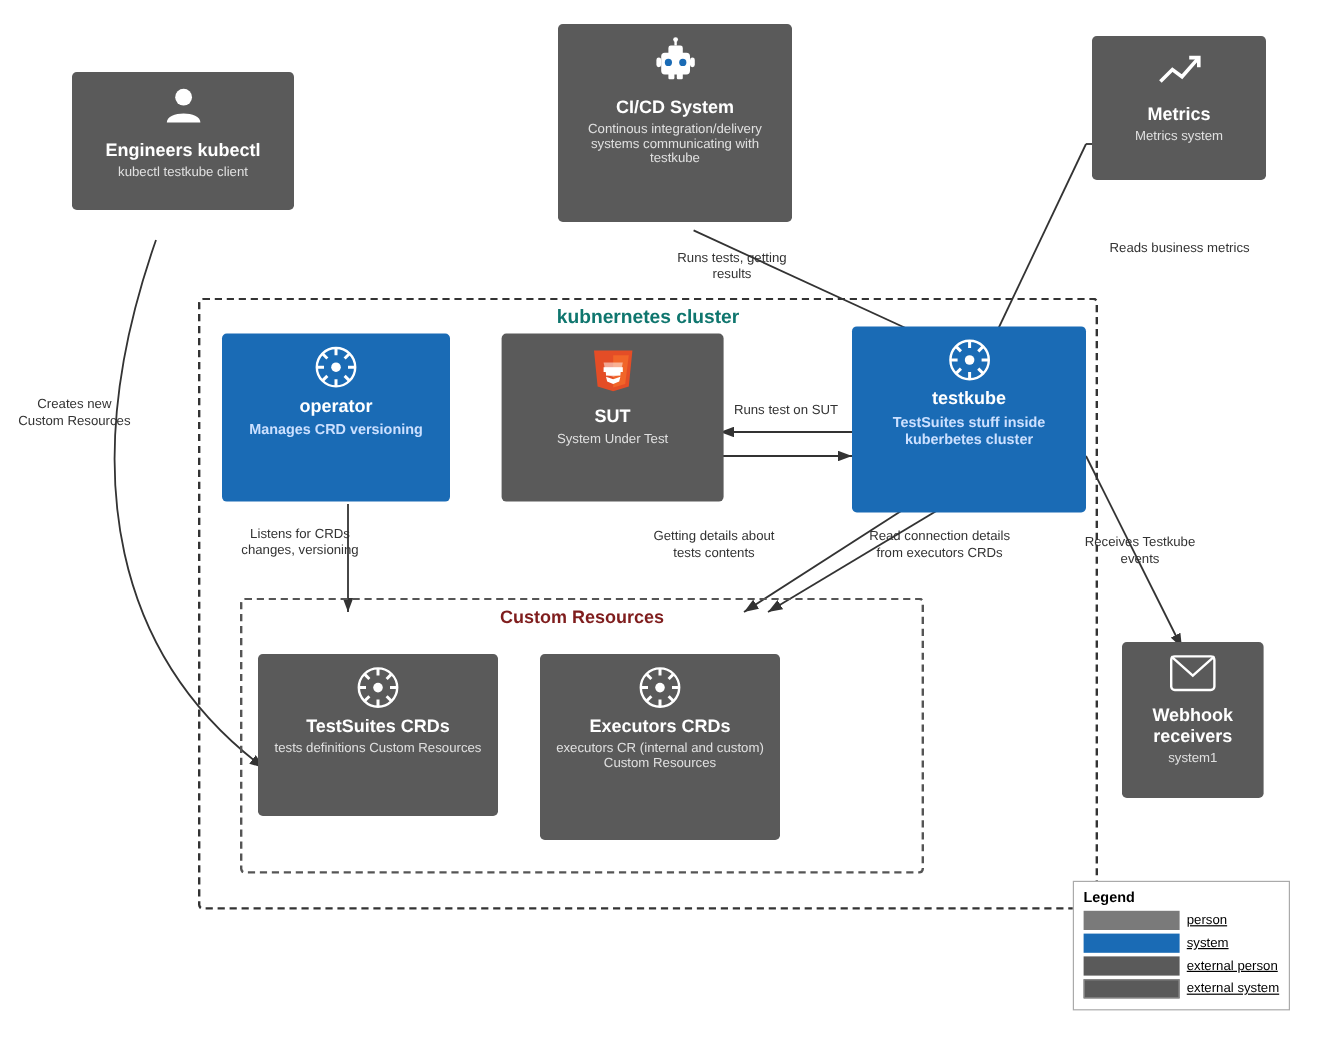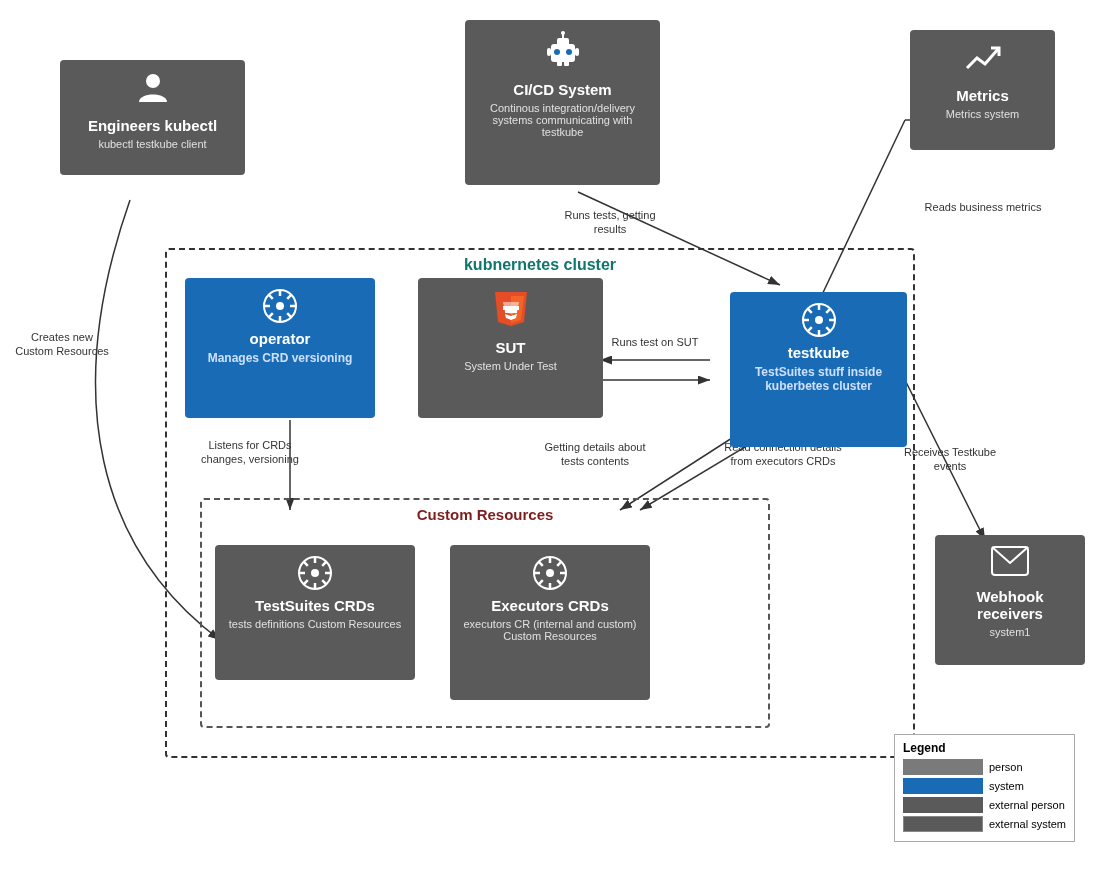--- a/index.html
+++ b/index.html
@@ -132,20 +132,21 @@
       font-weight: bold;
       font-size: 12px;
       margin-bottom: 4px;
     }
 
     .legend-item {
       display: flex;
       align-items: center;
       margin-bottom: 3px;
       font-size: 11px;
+      text-decoration: underline;
     }
 
     .legend-color {
       width: 80px;
       height: 16px;
       margin-right: 6px;
     }
 
     
     .k8s-icon {
@@ -303,21 +304,21 @@
         <rect x="12" y="18" width="16" height="4" fill="white"></rect>
         <polygon points="14,24 12,14 28,14 26,24 20,26" fill="white" opacity="0.5"></polygon>
         <rect x="14" y="22" width="12" height="3" fill="white"></rect>
         <polygon points="14,26 20,28 26,26 25,30 20,32 15,30" fill="white"></polygon>
       </svg>
     </div>
     <div class="box-title">SUT</div>
     <div class="box-subtitle">System Under Test</div>
   </div>
 
-  <div class="box box-blue" style="left:710px; top:292px; width:177px; height:155px;margin-left:20px;">
+  <div class="box box-blue" style="left:710px; top:272px; width:195px; height:155px;">
     <div class="icon-area">
       <svg class="k8s-icon" viewBox="0 0 36 36" fill="none">
         <circle cx="18" cy="18" r="16" stroke="white" stroke-width="2" fill="none"></circle>
         <circle cx="18" cy="18" r="4" fill="white"></circle>
         <line x1="18" y1="2" x2="18" y2="8" stroke="white" stroke-width="2.5"></line>
         <line x1="18" y1="28" x2="18" y2="34" stroke="white" stroke-width="2.5"></line>
         <line x1="2" y1="18" x2="8" y2="18" stroke="white" stroke-width="2.5"></line>
         <line x1="28" y1="18" x2="34" y2="18" stroke="white" stroke-width="2.5"></line>
         <line x1="6.4" y1="6.4" x2="10.8" y2="10.8" stroke="white" stroke-width="2.5"></line>
         <line x1="25.2" y1="25.2" x2="29.6" y2="29.6" stroke="white" stroke-width="2.5"></line>
@@ -360,21 +361,21 @@
         <line x1="6.4" y1="6.4" x2="10.8" y2="10.8" stroke="white" stroke-width="2.5"></line>
         <line x1="25.2" y1="25.2" x2="29.6" y2="29.6" stroke="white" stroke-width="2.5"></line>
         <line x1="29.6" y1="6.4" x2="25.2" y2="10.8" stroke="white" stroke-width="2.5"></line>
         <line x1="10.8" y1="25.2" x2="6.4" y2="29.6" stroke="white" stroke-width="2.5"></line>
       </svg>
     </div>
     <div class="box-title">Executors CRDs</div>
     <div class="box-subtitle">executors CR (internal and custom) Custom Resources</div>
   </div>
 
-  <div class="box box-dark-gray" style="left:935px; top:535px; width:150px; height:130px;">
+  <div class="box box-dark-gray" style="left:935px; top:535px; width:118px; height:130px;">
     <div class="icon-area">
       <svg width="40" height="32" viewBox="0 0 40 32" fill="none">
         <rect x="2" y="2" width="36" height="28" rx="3" stroke="white" stroke-width="2" fill="none"></rect>
         <polyline points="2,2 20,18 38,2" stroke="white" stroke-width="2" fill="none"></polyline>
       </svg>
     </div>
     <div class="box-title">Webhook receivers</div>
     <div class="box-subtitle">system1</div>
   </div>
 

